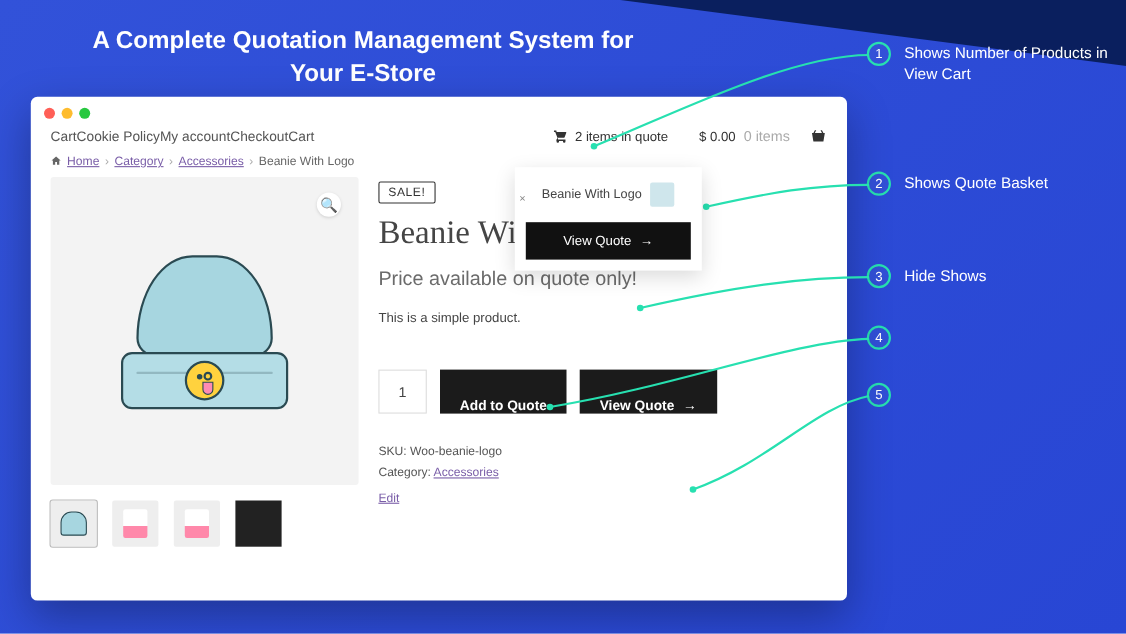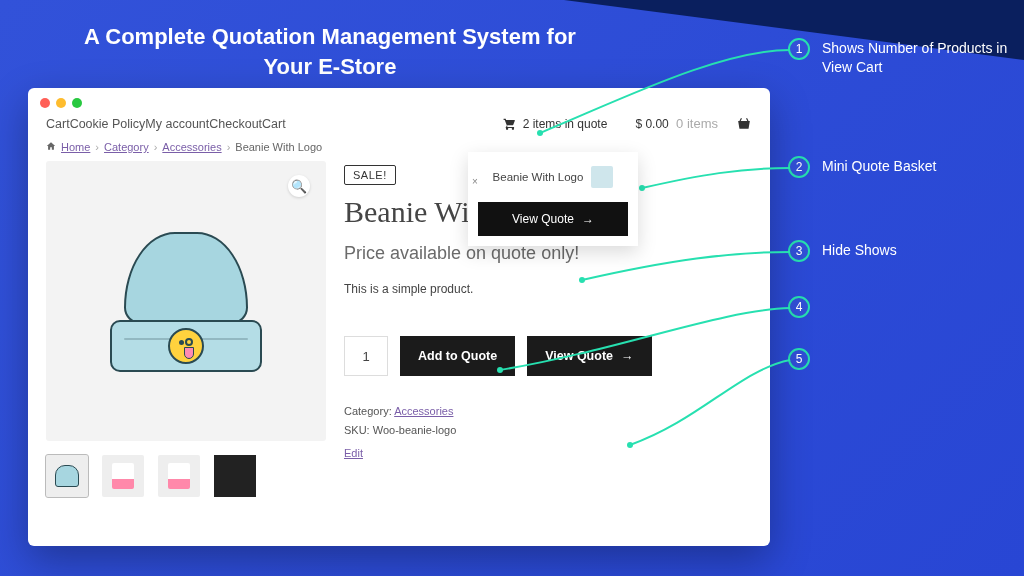--- a/index.html
+++ b/index.html
@@ -102,21 +102,21 @@
   }
   .ptitle { font-family: Georgia, "Times New Roman", serif; font-size:30px; color:#454545; font-weight:400; margin-bottom:14px; }
   .pprice { font-size:18px; color:#6b6b6b; margin-bottom:18px; }
   .pdesc { font-size:12px; color:#444; margin-bottom:40px; }
   .actions { display:flex; align-items:stretch; gap:12px; margin-bottom:26px; }
   .qty {
     width:44px; height:40px; border:1px solid #ddd; text-align:center; font-size:13px; color:#444;
   }
   .btn-dark {
     background:#1b1b1b; color:#fff; border:none; padding:0 18px; font-size:12.5px; font-weight:600;
-    display:flex; align-items:center; gap:8px; cursor:pointer; height:40px;
+    display:flex; align-items:flex-end; gap:8px; cursor:pointer; height:40px;
   }
   .meta { font-size:11px; color:#555; line-height:1.7; }
   .meta a { color:#7a5ea8; text-decoration:underline; }
   .edit { font-size:11px; color:#7a5ea8; text-decoration:underline; margin-top:8px; display:inline-block; cursor:pointer; }
 
   
   .annos { position:absolute; left:788px; top:38px; width:226px; color:#fff; font-size:14px; }
   .anno { position:absolute; display:flex; gap:12px; align-items:flex-start; }
   .anno .num {
     width:22px; height:22px; border:2px solid #27e0b0; border-radius:50%;
@@ -138,21 +138,21 @@
 
 <div class="headline">A Complete Quotation Management System for Your E-Store</div>
 
 <div class="annos">
   <div class="anno a1">
     <div class="num">1</div>
     <div class="txt">Shows Number of Products in View Cart</div>
   </div>
   <div class="anno a2">
     <div class="num">2</div>
-    <div class="txt">Mini Quote Basket</div>
+    <div class="txt">Shows Quote Basket</div>
   </div>
   <div class="anno a3">
     <div class="num">3</div>
     <div class="txt">Hide Shows</div>
   </div>
   <div class="anno a4">
     <div class="num">4</div>
   </div>
   <div class="anno a5">
     <div class="num">5</div>
@@ -256,22 +256,22 @@
         <input class="qty" value="1" style="">
         <button class="btn-dark">
           <span>Add to Quote</span>
         </button>
         <button class="btn-dark">
           <span>View Quote</span>
           <span>→</span>
         </button>
       </div>
       <div class="meta">
+        <div><span>SKU:</span> <span>Woo-beanie-logo</span></div>
         <div><span>Category:</span> <a>Accessories</a></div>
-        <div><span>SKU:</span> <span>Woo-beanie-logo</span></div>
       </div>
       <a class="edit">Edit</a>
     </div>
   </div>
 </div>
 
 <svg class="connectors">
   <path d="M540 133 C 620 100, 720 50, 790 50"></path>
   <circle cx="540" cy="133" r="3"></circle>
   <path d="M642 188 C 700 175, 740 168, 790 168"></path>

